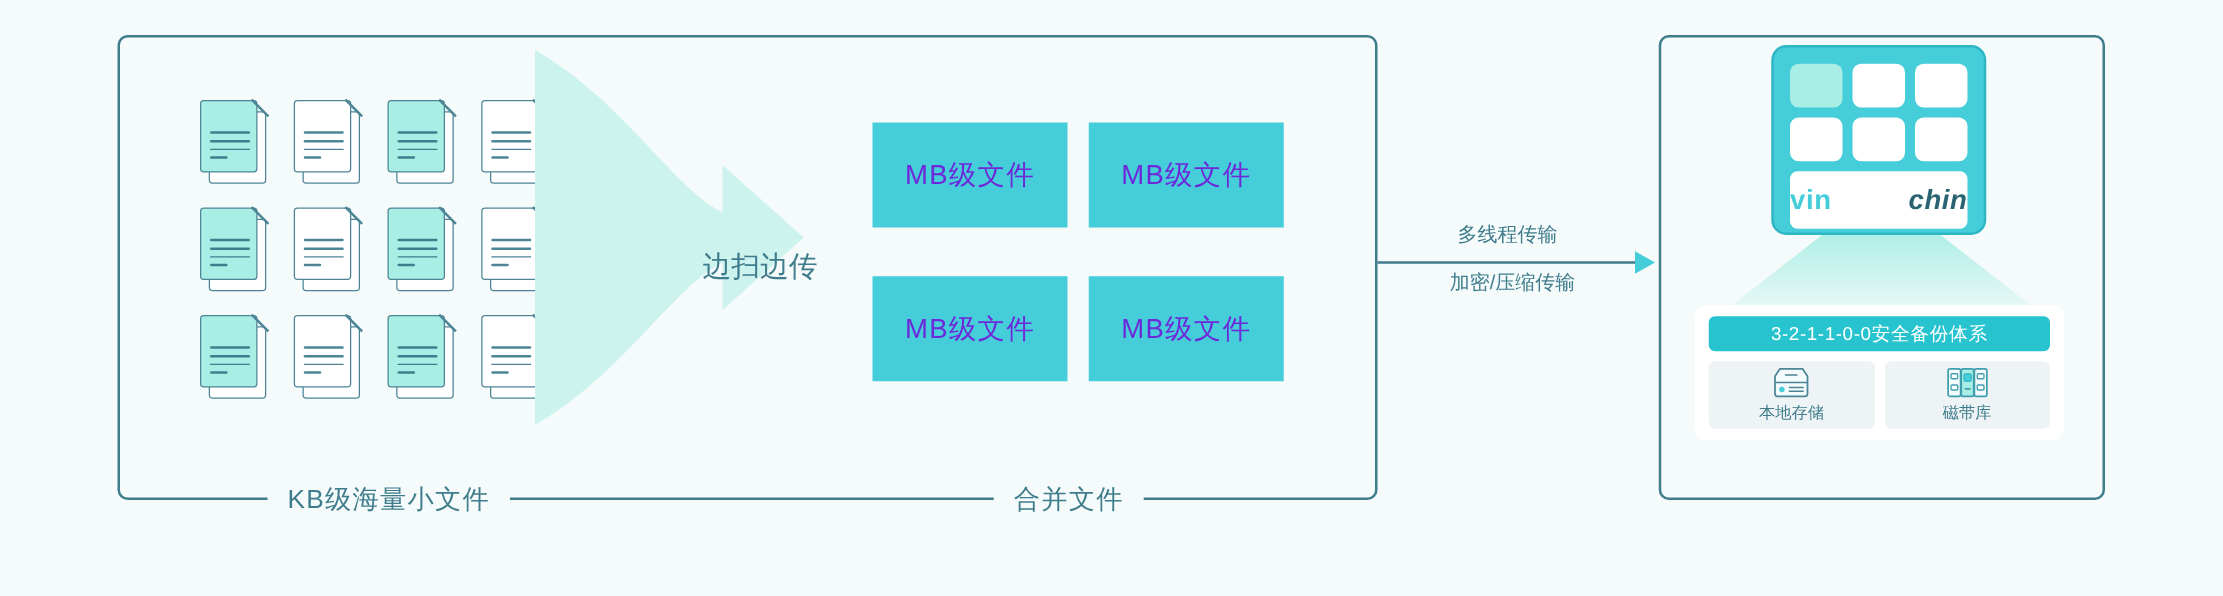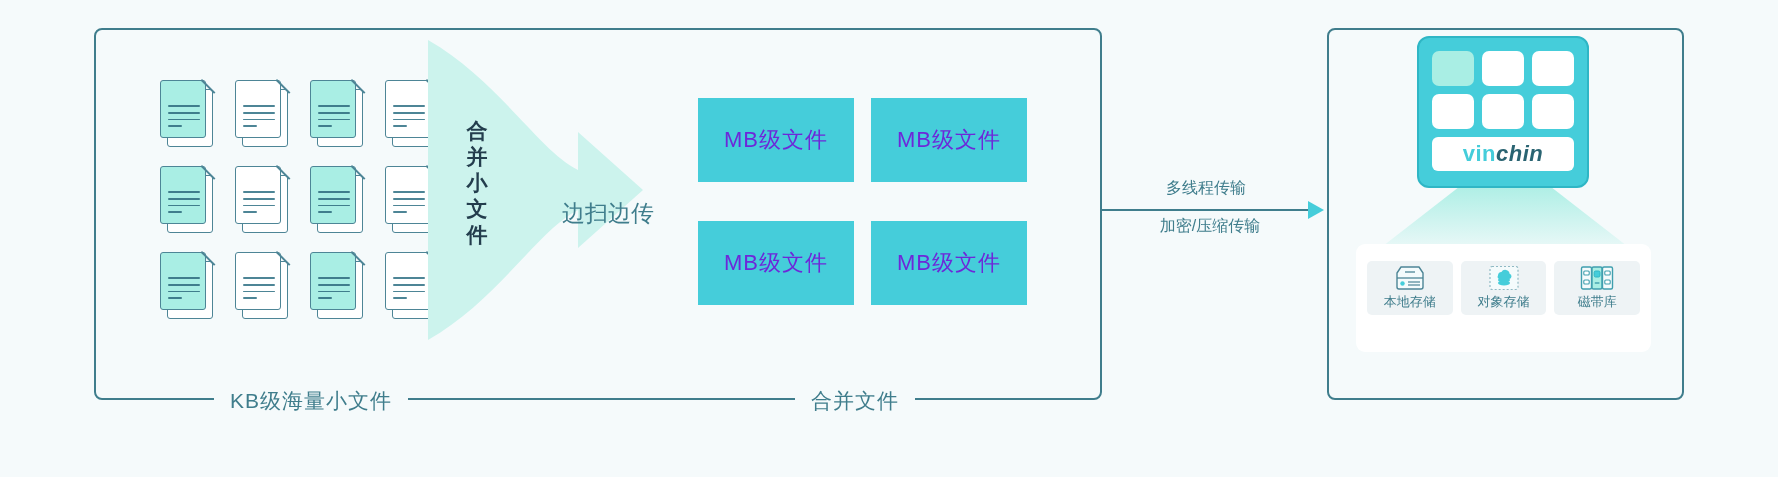--- a/index.html
+++ b/index.html
@@ -156,22 +156,22 @@
   }
   #logo-squares{
     display:grid;grid-template-columns:repeat(3,1fr);
     gap:8px;margin-bottom:8px;
   }
   #logo-squares span{
     display:block;height:35px;background:#ffffff;border-radius:7px;
   }
   #logo-squares span.accent{background:#a9eee4;}
   #logo-word{
-    height:34px;background:#ffffff;border-radius:6px;
-    display:flex;align-items:center;justify-content:center;
+    height:46px;background:#ffffff;border-radius:6px;
+    display:flex;align-items:center;justify-content:space-between;
     font-size:22px;font-weight:bold;letter-spacing:.5px;
   }
   #logo-word .a{color:#45cdda;}
   #logo-word .b{color:#2a6472;font-style:italic;}
 
   
   #storage-card{
     position:absolute;left:1356px;top:244px;width:295px;height:108px;
     background:#ffffff;border-radius:9px;
     box-sizing:border-box;padding:9px 11px;
@@ -358,21 +358,20 @@
       <div class="fold"></div>
       <div class="foldline"></div>
     </div>
   </div>
 
   <div id="funnel">
     <svg viewBox="0 0 270 300" preserveAspectRatio="none" aria-hidden="true">
       <path d="M0,0 C70,40 110,110 150,130 L150,92 L215,150 L150,208 L150,170 C110,190 70,260 0,300 Z" fill="#ccf3ed"></path>
     </svg>
   </div>
-  <div id="funnel-text">合并小文件</div>
   <div id="scan-text">边扫边传</div>
 
   <div class="mb-box" id="mb-0">MB级文件</div>
   <div class="mb-box" id="mb-1">MB级文件</div>
   <div class="mb-box" id="mb-2">MB级文件</div>
   <div class="mb-box" id="mb-3">MB级文件</div>
 
   <div class="panel-label" id="label-kb">KB级海量小文件</div>
   <div class="panel-label" id="label-merge">合并文件</div>
 
@@ -396,47 +395,37 @@
       <span></span>
       <span></span>
     </div>
     <div id="logo-word">
       <span class="a">vin</span>
         <span class="b">chin</span>
     </div>
   </div>
 
   <div id="storage-card">
+    <div id="safety-banner">3-2-1-1-0-0安全备份体系</div>
     <div id="storage-items">
 
       <div class="store">
         <span class="st-icon">
           <svg viewBox="0 0 34 26" aria-hidden="true">
             <path d="M4,8 L8,2 L26,2 L30,8 L30,22 a2,2 0 0 1 -2,2 L6,24 a2,2 0 0 1 -2,-2 Z" fill="#f4fbfc" stroke="#4d8596" stroke-width="1.4" stroke-linejoin="round"></path>
             <line x1="4" y1="13" x2="30" y2="13" stroke="#4d8596" stroke-width="1.3"></line>
             <line x1="12" y1="7" x2="22" y2="7" stroke="#4d8596" stroke-width="1.3"></line>
             <circle cx="9.5" cy="18.5" r="2.2" fill="#45cdda"></circle>
             <line x1="15" y1="17" x2="27" y2="17" stroke="#4d8596" stroke-width="1.2"></line>
             <line x1="15" y1="20" x2="27" y2="20" stroke="#4d8596" stroke-width="1.2"></line>
           </svg>
         </span>
         <span class="st-label">本地存储</span>
       </div>
 
-      <div class="store">
-        <span class="st-icon">
-          <svg viewBox="0 0 34 26" aria-hidden="true">
-            <rect x="3" y="1.5" width="28" height="23" rx="2" fill="#f4fbfc" stroke="#8fb9c4" stroke-width="1.2" stroke-dasharray="2 2"></rect>
-            <ellipse cx="17" cy="15" rx="6" ry="2.4" fill="#45cdda"></ellipse>
-            <ellipse cx="17" cy="18" rx="6" ry="2.4" fill="#45cdda"></ellipse>
-            <path d="M11,10.5 a3.6,3.6 0 0 1 3.4,-3.4 a4.4,4.4 0 0 1 8.2,1.6 a2.8,2.8 0 0 1 -0.4,5.4 L12,14 a2.6,2.6 0 0 1 -1,-3.5 Z" fill="#45cdda"></path>
-          </svg>
-        </span>
-        <span class="st-label">对象存储</span>
-      </div>
 
       <div class="store">
         <span class="st-icon">
           <svg viewBox="0 0 34 26" aria-hidden="true">
             <rect x="1.5" y="2" width="10" height="22" rx="1.5" fill="#f4fbfc" stroke="#3f9fae" stroke-width="1.4"></rect>
             <rect x="12" y="2" width="10" height="22" rx="1.5" fill="#a9eee4" stroke="#3f9fae" stroke-width="1.4"></rect>
             <rect x="22.5" y="2" width="10" height="22" rx="1.5" fill="#f4fbfc" stroke="#3f9fae" stroke-width="1.4"></rect>
             <rect x="3.8" y="6" width="5.4" height="4" rx="1" fill="#fff" stroke="#3f9fae" stroke-width="1.1"></rect>
             <rect x="3.8" y="15" width="5.4" height="4" rx="1" fill="#fff" stroke="#3f9fae" stroke-width="1.1"></rect>
             <rect x="24.8" y="6" width="5.4" height="4" rx="1" fill="#fff" stroke="#3f9fae" stroke-width="1.1"></rect>

